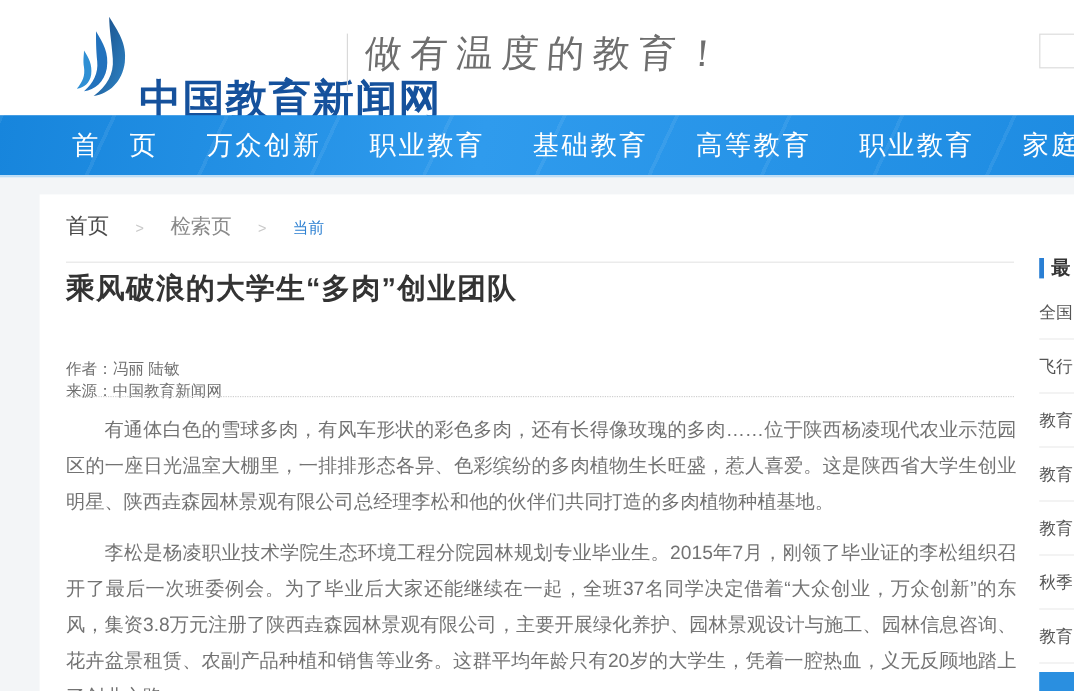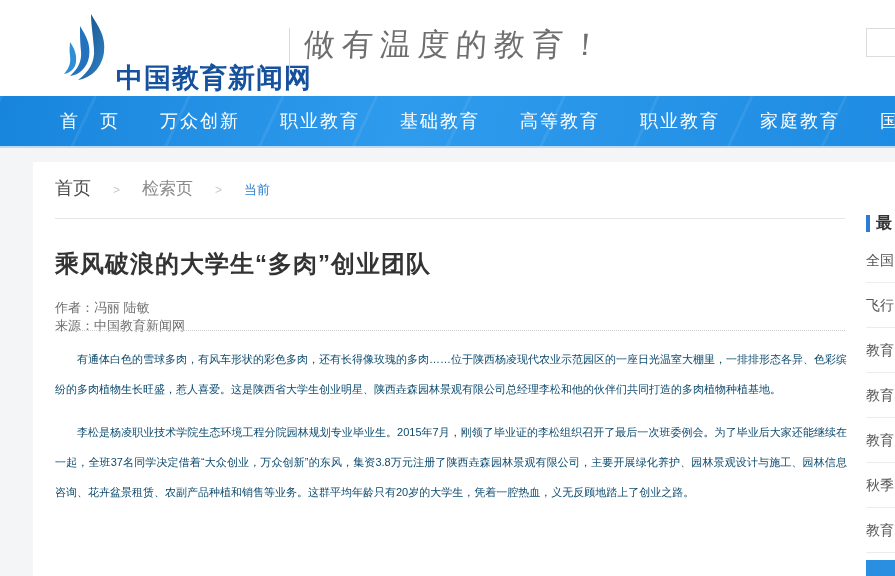--- a/index.html
+++ b/index.html
@@ -3,55 +3,55 @@
 <meta charset="utf-8">
 <style>
   * { margin:0; padding:0; box-sizing:border-box; }
   body { background:#fff; font-family:"Liberation Sans","DejaVu Sans",sans-serif; }
   .screen { position:relative; width:895px; height:576px; background:#fff; overflow:hidden; }
 
   
   .top-header { position:absolute; top:0; left:0; width:895px; height:96px; background:#fff; }
   .logo-icon { position:absolute; left:58px; top:12px; width:52px; height:70px; }
   .brand { position:absolute; left:116px; top:24px; width:172px; }
-  .site-name { font-size:27px; font-weight:bold; color:#15519c; letter-spacing:1px; white-space:nowrap;margin-top:36px; }
+  .site-name { font-size:35px; font-weight:bold; color:#15519c; letter-spacing:1px; white-space:nowrap;margin-top:36px; }
   .site-url { font-size:12px; color:#9aa3ad; letter-spacing:2px; text-align:right; margin-top:3px; }
   .header-divider { position:absolute; left:289px; top:28px; width:1px; height:48px; background:#d9d9d9; }
   .slogan { position:absolute; left:304px; top:24px; font-size:31px; color:#6e6e6e; letter-spacing:7px;
             font-family:"DejaVu Serif","Liberation Serif",serif; transform:skewX(-4deg); white-space:nowrap; }
   .search-box { position:absolute; left:866px; top:28px; width:62px; height:29px; border:1px solid #dcdcdc; background:#fff; }
 
   
   .nav { position:absolute; top:96px; left:0; width:895px; height:50px;
          background-image:repeating-linear-gradient(115deg, rgba(255,255,255,0.07) 0 3px, rgba(255,255,255,0) 3px 85px),
                           linear-gradient(100deg,#1785dc 0%,#2f9bed 45%,#1e8ce2 100%);
          display:flex; align-items:center; padding-left:60px; }
-  .nav-item { color:#fff; font-size:18px; letter-spacing:2px; white-space:nowrap; margin-right:40px; cursor:pointer; }
+  .nav-item { color:#fff; font-size:22px; letter-spacing:2px; white-space:nowrap; margin-right:40px; cursor:pointer; }
   .nav-underline { position:absolute; top:146px; left:0; width:895px; height:2px; background:#bcdcf5; }
 
   
   .page-bg { position:absolute; top:148px; left:0; width:895px; height:428px; background:#f3f5f7; }
   .content-panel { position:absolute; top:162px; left:33px; width:862px; height:414px; background:#fff; }
 
   
   .breadcrumb { position:absolute; left:22px; top:14px; display:flex; align-items:baseline; gap:22px; }
   .bc-home { font-size:18px; color:#4a4a4a; cursor:pointer; }
   .bc-sep { font-size:12px; color:#c9c9c9; }
   .bc-link { font-size:17px; color:#8a8a8a; cursor:pointer; }
   .bc-current { font-size:13px; color:#2e81d2; }
   .bc-divider { position:absolute; left:22px; top:56px; width:790px; height:1px; background:#e6e6e6; }
 
   
-  .article-title { position:absolute; left:22px; top:86px; font-size:24px; color:#333; font-weight:600; letter-spacing:1px; }
+  .article-title { position:absolute; left:22px; top:62px; font-size:24px; color:#333; font-weight:600; letter-spacing:1px; }
   .meta-row { position:absolute; left:22px; top:137px; width:790px; display:flex; font-size:13px; color:#6f6f6f;flex-direction:column; }
   .meta-source { }
   .meta-publish { margin-left:auto; }
   .dotted-divider { position:absolute; left:22px; top:168px; width:790px; height:0; border-top:1px dotted #cfcfcf; }
   .article-body { position:absolute; left:22px; top:182px; width:792px; }
-  .article-body p { font-size:11px; color:#0c4a6e; line-height:30px; text-indent:2em; text-align:justify; margin-bottom:13px; }
+  .article-body p { font-size:16px; color:#737373; line-height:30px; text-indent:2em; text-align:justify; margin-bottom:13px; }
 
   
   .sidebar { position:absolute; left:866px; top:212px; width:90px; }
   .sb-header { display:flex; align-items:center; gap:6px; height:22px; margin-bottom:4px; }
   .sb-bar { width:4px; height:17px; background:#2a7fd4; flex:0 0 auto; }
   .sb-title { font-size:16px; color:#333; font-weight:bold; white-space:nowrap; }
   .sb-item { height:45px; line-height:45px; font-size:14px; color:#555; border-bottom:1px solid #ececec; white-space:nowrap; cursor:pointer; }
   .sb-blue-bar { margin-top:7px; height:30px; background:#2a8fe0; }
 </style>
 </head>

